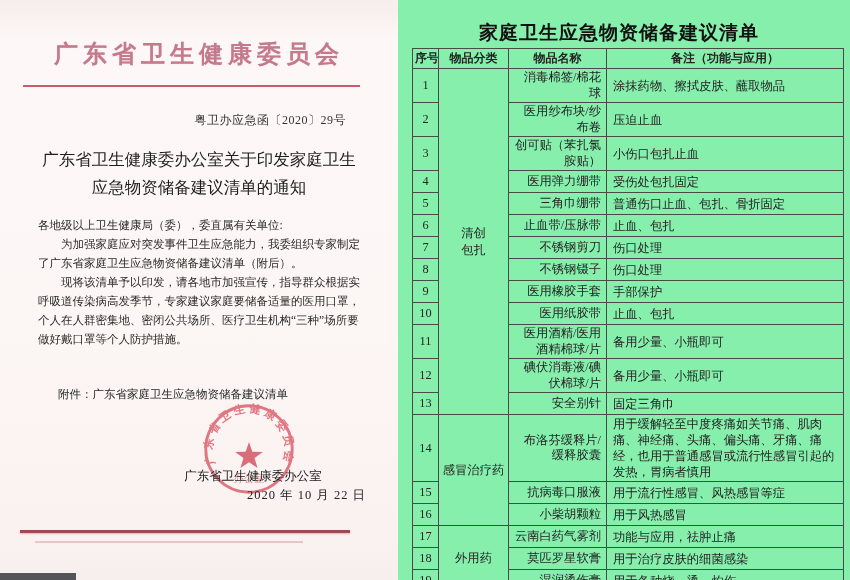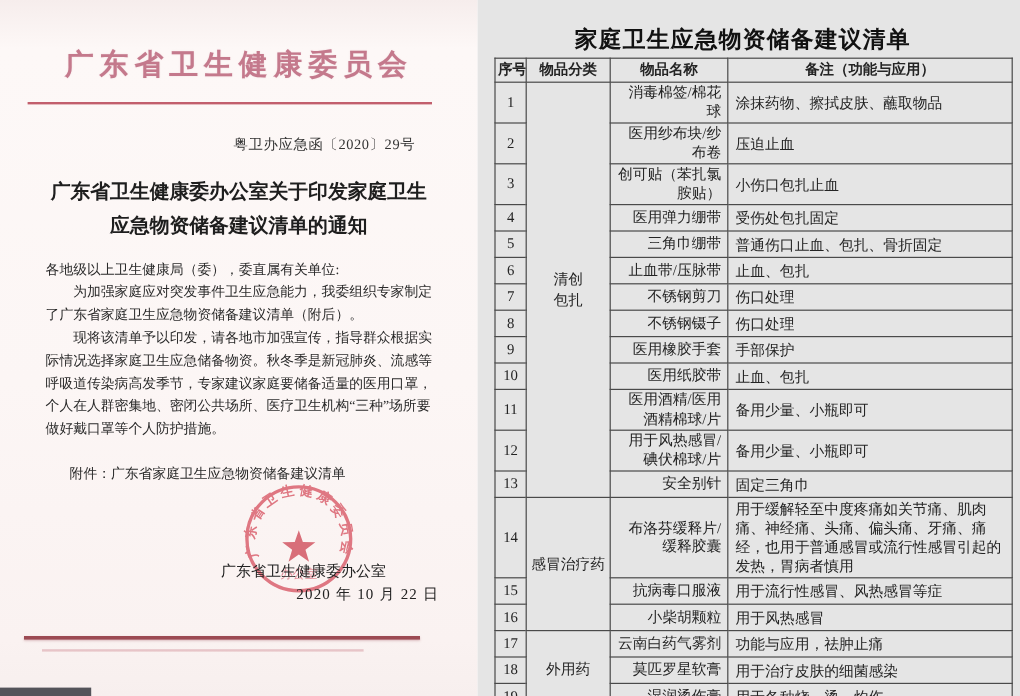--- a/index.html
+++ b/index.html
@@ -27,21 +27,21 @@
     position:absolute; top:85px; left:23px; width:337px; height:2px;
     background:var(--rule,#c25f6d);
   }
   .doc-number {
     position:absolute; top:112px; left:0; right:52px;
     text-align:right; font-size:12px; color:#333; letter-spacing:.5px;
     white-space:nowrap;
   }
   .letter-title {
     position:absolute; top:146px; left:18px; right:18px;
-    text-align:center; font-size:16.5px; font-weight:bold; line-height:28px;
+    text-align:center; font-size:16.5px; font-weight:normal; line-height:28px;
     color:#1e1e1e; white-space:pre-line;
   }
   .letter-body {
     position:absolute; top:216px; left:38px; width:330px;
     font-size:11.5px; line-height:19px; color:#2a2a2a;
   }
   .body-line { white-space:nowrap; }
   .attachment {
     position:absolute; top:387px; left:58px; right:10px;
     font-size:11.5px; color:#2a2a2a; white-space:nowrap;
@@ -65,21 +65,21 @@
   .rule-bottom-faint {
     position:absolute; top:541px; left:35px; width:268px; height:1.5px;
     background:rgba(205,130,140,.4);
   }
   .corner-bar {
     position:absolute; left:0; top:573px; width:76px; height:7px; background:#54545a;
   }
 
   
   .sheet {
-    position:absolute; left:398px; top:0; width:452px; height:580px; background:#e5e5e5;
+    position:absolute; left:398px; top:0; width:452px; height:580px; background:#86efac;
   }
   .sheet-title {
     position:absolute; top:20px; left:0; right:10px;
     text-align:center; font-size:19px; font-weight:bold; color:#111;
     font-family:"Liberation Sans", sans-serif; letter-spacing:1px;
     white-space:nowrap;
   }
   table.supplies {
     position:absolute; left:14px; top:48px; width:431px;
     border-collapse:collapse; table-layout:fixed;
@@ -108,21 +108,20 @@
     <div class="agency">广东省卫生健康委员会</div>
     <div class="rule-top"></div>
     <div class="doc-number">粤卫办应急函〔2020〕29号</div>
     <div class="letter-title">广东省卫生健康委办公室关于印发家庭卫生
 应急物资储备建议清单的通知</div>
     <div class="letter-body">
         <div class="body-line">各地级以上卫生健康局（委），委直属有关单位:</div>
         <div class="body-line">　　为加强家庭应对突发事件卫生应急能力，我委组织专家制定</div>
         <div class="body-line">了广东省家庭卫生应急物资储备建议清单（附后）。</div>
         <div class="body-line">　　现将该清单予以印发，请各地市加强宣传，指导群众根据实</div>
-        <div class="body-line">际情况选择家庭卫生应急储备物资。秋冬季是新冠肺炎、流感等</div>
         <div class="body-line">呼吸道传染病高发季节，专家建议家庭要储备适量的医用口罩，</div>
         <div class="body-line">个人在人群密集地、密闭公共场所、医疗卫生机构“三种”场所要</div>
         <div class="body-line">做好戴口罩等个人防护措施。</div>
       </div>
     <div class="attachment">附件：广东省家庭卫生应急物资储备建议清单</div>
 
     <svg class="stamp" viewBox="0 0 100 100">
       <circle cx="50" cy="50" r="46" fill="none" stroke="#dc6a76" stroke-width="3"></circle>
       <path id="seal-arc" d="M 18.1 72.4 A 39 39 0 1 1 81.9 72.4" fill="none"></path>
       <text font-size="12" font-weight="bold" fill="#dc6a76" letter-spacing="3.5">
@@ -209,21 +208,21 @@
             <td class="name-cell">医用纸胶带</td>
             <td class="note-cell">止血、包扎</td>
           </tr>
           <tr>
             <td class="row-no">11</td>
             <td class="name-cell">医用酒精/医用酒精棉球/片</td>
             <td class="note-cell">备用少量、小瓶即可</td>
           </tr>
           <tr>
             <td class="row-no">12</td>
-            <td class="name-cell">用于风热感冒/碘伏棉球/片</td>
+            <td class="name-cell">碘伏消毒液/碘伏棉球/片</td>
             <td class="note-cell">备用少量、小瓶即可</td>
           </tr>
           <tr>
             <td class="row-no">13</td>
             <td class="name-cell">安全别针</td>
             <td class="note-cell">固定三角巾</td>
           </tr>
           <tr>
             <td class="row-no">14</td>
             <td class="category-cell" rowspan="3">感冒治疗药</td>

